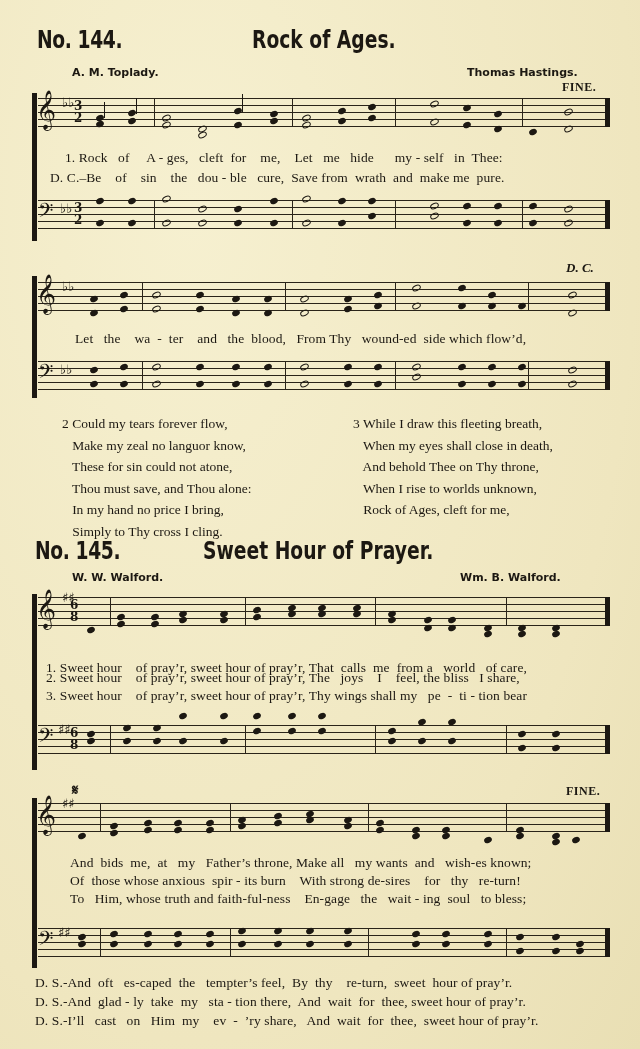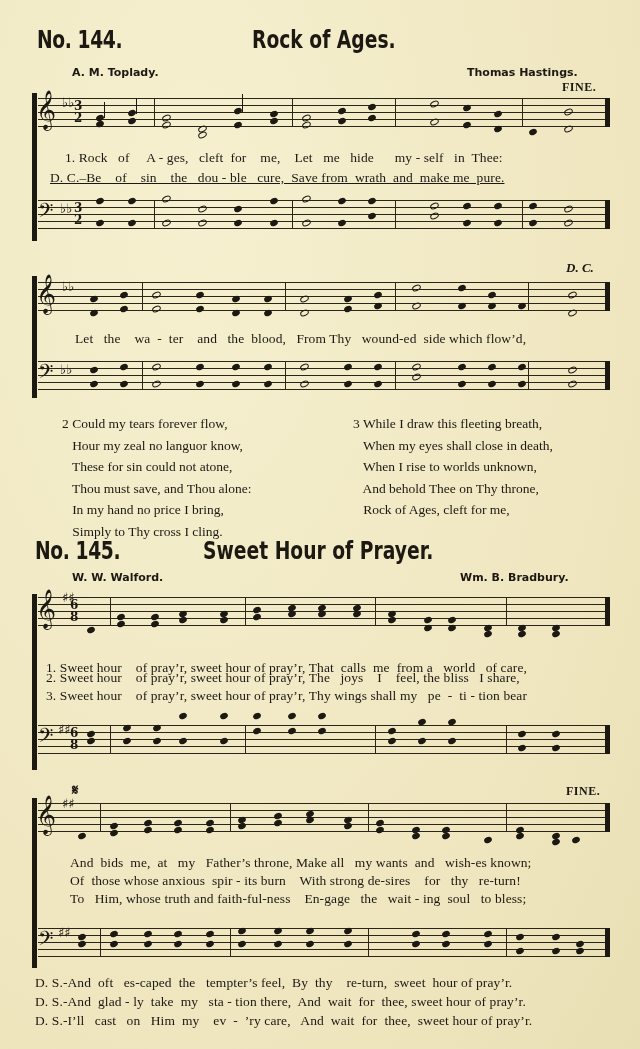--- a/index.html
+++ b/index.html
@@ -86,21 +86,21 @@
       <div class="note open" style="left:392px;top:21px;"></div>
     <div class="note" style="left:425px;top:7px;"></div>
       <div class="note" style="left:425px;top:24px;"></div>
     <div class="note" style="left:456px;top:13px;"></div>
       <div class="note" style="left:456px;top:28px;"></div>
     <div class="note" style="left:491px;top:31px;"></div>
     <div class="note open" style="left:526px;top:11px;"></div>
       <div class="note open" style="left:526px;top:28px;"></div>
   </div>
   <div class="abs lyric" style="left:58px;top:150px;">  1. Rock   of     A - ges,   cleft  for    me,    Let   me   hide      my - self   in  Thee:</div>
-  <div class="abs lyric" style="left:50px;top:170px;text-decoration:underline;">D. C.–Be    of    sin    the   dou - ble   cure,  Save from  wrath  and  make me  pure.</div>
+  <div class="abs lyric" style="left:50px;top:170px;">D. C.–Be    of    sin    the   dou - ble   cure,  Save from  wrath  and  make me  pure.</div>
 
   <div class="staff" style="top:200px;left:38px;width:572px;">
     <div class="line" style="top:0"></div>
       <div class="line" style="top:7px"></div>
       <div class="line" style="top:14px"></div>
       <div class="line" style="top:21px"></div>
       <div class="line" style="top:28px"></div>
     <span class="clefb" style="left:0;top:1px;">𝄢</span>
     <span class="key" style="left:22px;top:2px;">♭♭</span>
     <div class="ts" style="left:36px;top:2px;">
@@ -225,27 +225,27 @@
       <div class="note" style="left:420px;top:20px;"></div>
     <div class="note" style="left:450px;top:3px;"></div>
       <div class="note" style="left:450px;top:20px;"></div>
     <div class="note" style="left:480px;top:3px;"></div>
       <div class="note" style="left:480px;top:20px;"></div>
     <div class="note open" style="left:530px;top:6px;"></div>
       <div class="note open" style="left:530px;top:20px;"></div>
   </div>
 </div>
 
-<div class="abs verse" style="left:62px;top:413px;"><div>2 Could my tears forever flow,</div><div>   Hour my zeal no languor know,</div><div>   These for sin could not atone,</div><div>   Thou must save, and Thou alone:</div><div>   In my hand no price I bring,</div><div>   Simply to Thy cross I cling.</div></div>
-<div class="abs verse" style="left:353px;top:413px;"><div>3 While I draw this fleeting breath,</div><div>   When my eyes shall close in death,</div><div>   When I rise to worlds unknown,</div><div>   And behold Thee on Thy throne,</div><div>   Rock of Ages, cleft for me,</div></div>
+<div class="abs verse" style="left:62px;top:413px;"><div>2 Could my tears forever flow,</div><div>   Make my zeal no languor know,</div><div>   These for sin could not atone,</div><div>   Thou must save, and Thou alone:</div><div>   In my hand no price I bring,</div><div>   Simply to Thy cross I cling.</div></div>
+<div class="abs verse" style="left:353px;top:413px;"><div>3 While I draw this fleeting breath,</div><div>   When my eyes shall close in death,</div><div>   And behold Thee on Thy throne,</div><div>   When I rise to worlds unknown,</div><div>   Rock of Ages, cleft for me,</div></div>
 
 <div class="abs hymn-no" style="left:35px;top:537px;">No. 145.</div>
 <div class="abs hymn-title" style="left:203px;top:537px;">Sweet Hour of Prayer.</div>
 <div class="abs credit" style="left:72px;top:571px;">W. W. Walford.</div>
-<div class="abs credit" style="left:460px;top:571px;">Wm. B. Bradbury.</div>
+<div class="abs credit" style="left:460px;top:571px;">Wm. B. Walford.</div>
 
 <div class="brace" style="top:594px;height:176px;"></div>
 <div>
   <div class="staff" style="top:597px;left:38px;width:572px;">
     <div class="line" style="top:0"></div>
       <div class="line" style="top:7px"></div>
       <div class="line" style="top:14px"></div>
       <div class="line" style="top:21px"></div>
       <div class="line" style="top:28px"></div>
     <span class="clef" style="left:-2px;top:-6px;">𝄞</span>
@@ -429,13 +429,13 @@
       <div class="note" style="left:478px;top:20px;"></div>
     <div class="note" style="left:514px;top:6px;"></div>
       <div class="note" style="left:514px;top:20px;"></div>
     <div class="note" style="left:538px;top:13px;"></div>
       <div class="note" style="left:538px;top:20px;"></div>
   </div>
 </div>
 
 <div class="abs lyric" style="left:35px;top:975px;">D. S.-And  oft   es-caped  the   tempter’s feel,  By  thy    re-turn,  sweet  hour of pray’r.</div>
 <div class="abs lyric" style="left:35px;top:994px;">D. S.-And  glad - ly  take  my   sta - tion there,  And  wait  for  thee, sweet hour of pray’r.</div>
-<div class="abs lyric" style="left:35px;top:1013px;">D. S.-I’ll   cast   on   Him  my    ev  -  ’ry care,   And  wait  for  thee,  sweet hour of pray’r.</div>
+<div class="abs lyric" style="left:35px;top:1013px;">D. S.-I’ll   cast   on   Him  my    ev  -  ’ry share,   And  wait  for  thee,  sweet hour of pray’r.</div>
 
 </body></html>

